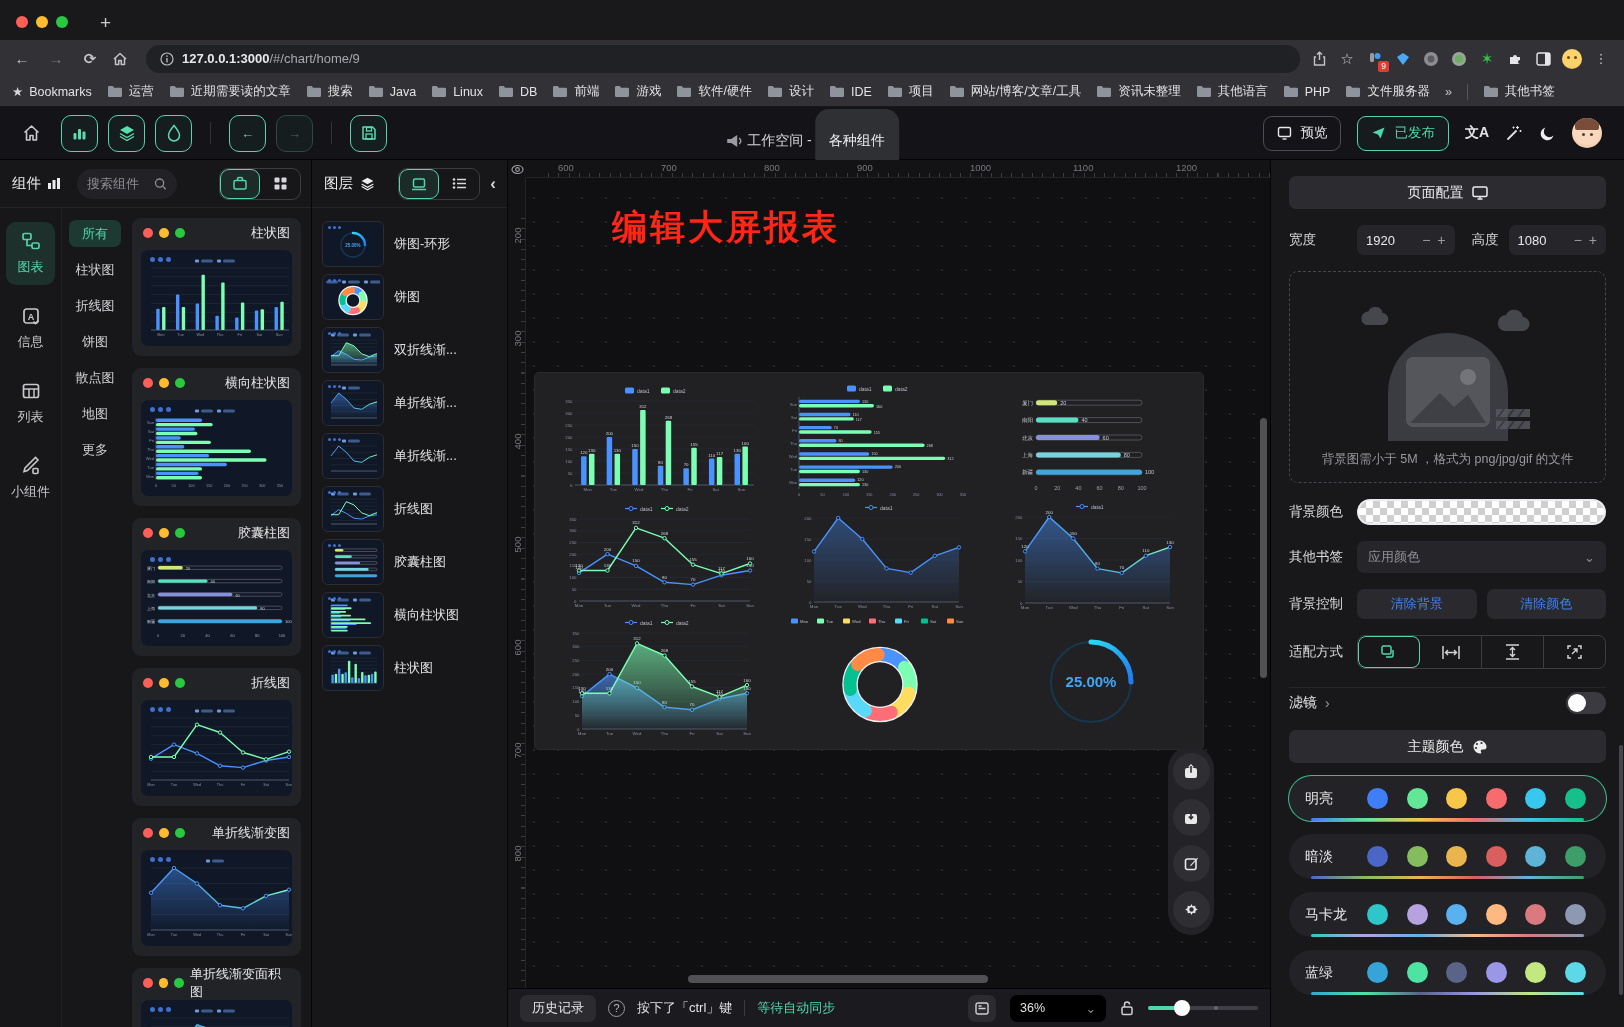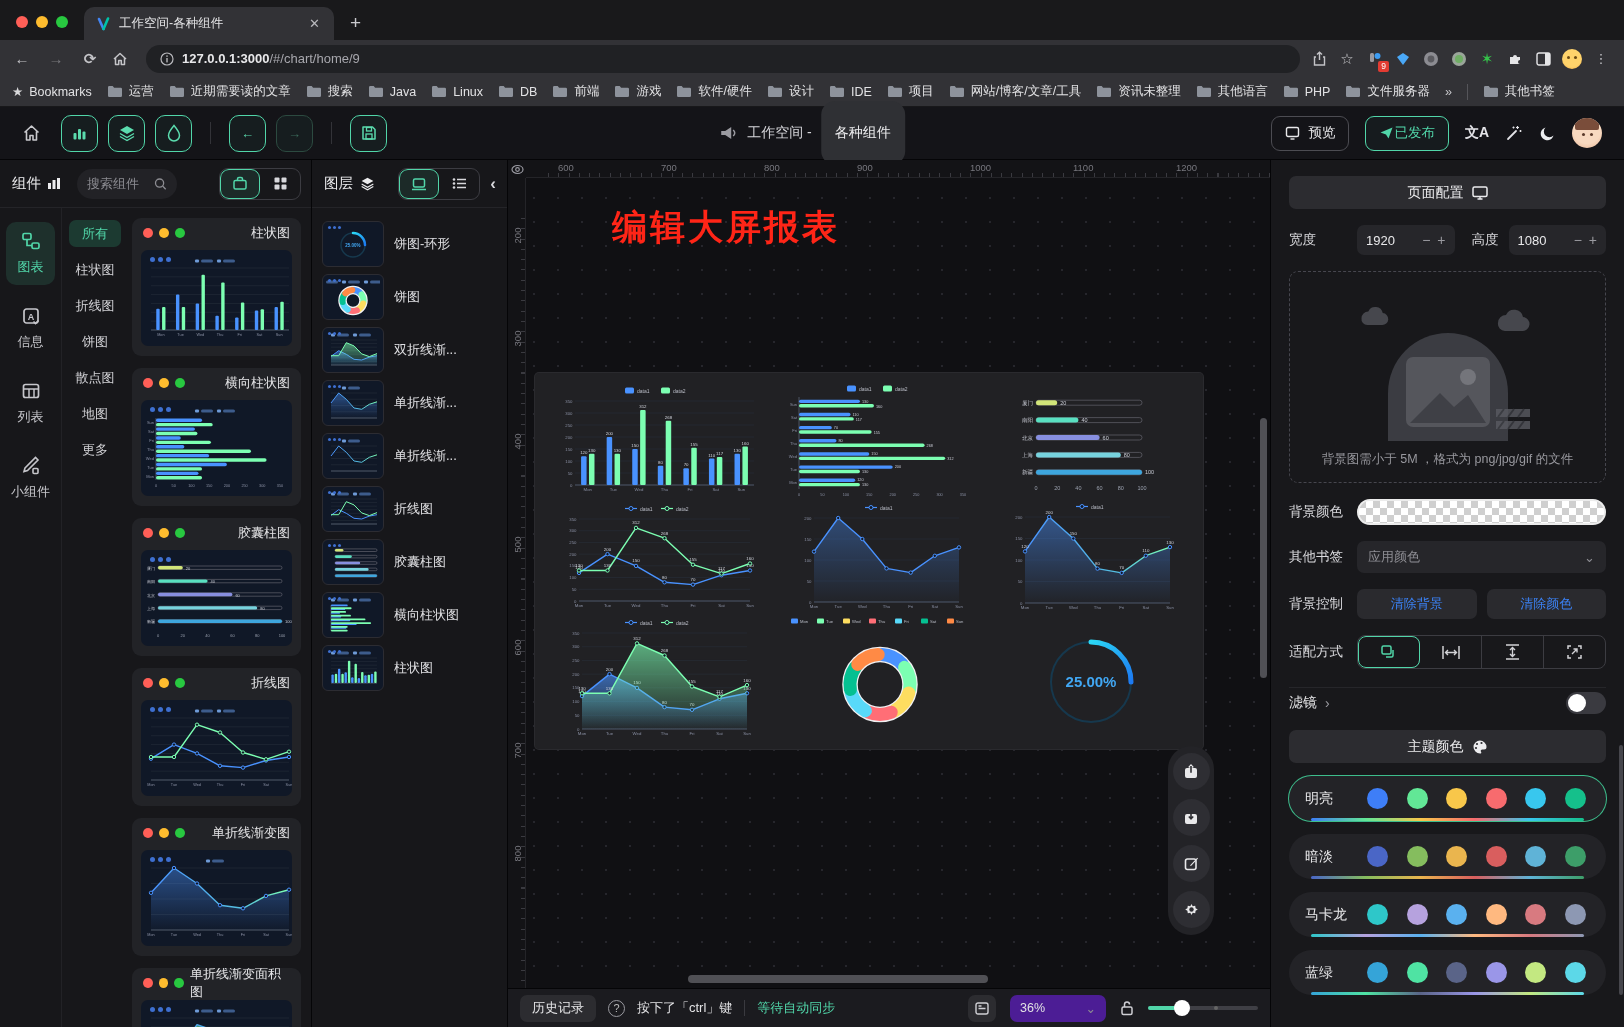--- a/index.html
+++ b/index.html
@@ -26,25 +26,25 @@
 .avatar-sm:after{content:"";position:absolute;left:5px;top:7px;width:3px;height:3px;border-radius:50%;background:#6b4a12;box-shadow:7px 0 #6b4a12}
 .bookmarks{height:30px;background:#323236;border-bottom:1px solid #18181a;display:flex;align-items:center;gap:15px;padding:0 12px;font-size:12.5px;color:#e2e2e4;white-space:nowrap;flex:none}
 .bm{display:flex;align-items:center;gap:6px}
 .bm-sep{width:1px;height:16px;background:#55555a}
 
 .app-header{height:53px;background:#141418;border-bottom:1px solid #050507;display:flex;align-items:center;padding:0 22px;gap:10px;flex:none;position:relative}
 .hbtn{width:37px;height:37px;border:1px solid #51d6a9;border-radius:10px;background:rgba(81,214,169,.05);display:grid;place-items:center;color:#5bdcae}
 .hbtn.dim{border-color:#2c4a40;color:#3c6a5a}
 .hsep{width:1px;height:22px;background:#333338;margin:0 8px}
 .home-ic{color:#c9c9cd;margin-right:10px}
-.head-center{position:absolute;left:50%;top:0;height:100%;transform:translateX(-50%);display:flex;align-items:center;gap:9px;color:#d6d6da;font-size:14px}
+.head-center{position:absolute;left:50%;top:8px;height:100%;transform:translateX(-50%);display:flex;align-items:center;gap:3px;color:#d6d6da;font-size:14px}
 .proj-pill{background:#2f3034;border-radius:14px;padding:23px 14px;color:#ececee}
 .head-right{margin-left:auto;display:flex;align-items:center;gap:16px}
 .btn-preview{height:35px;border:1px solid #4c4c52;border-radius:9px;padding:0 13px;display:flex;align-items:center;gap:8px;color:#e8e8ea;font-size:13.5px}
-.btn-publish{height:35px;border:1px solid #51d6a9;border-radius:9px;padding:16px 13px;display:flex;align-items:center;color:#51d6a9;font-size:13.5px;background:rgba(81,214,169,.04)}
+.btn-publish{height:35px;border:1px solid #51d6a9;border-radius:9px;padding:16px 13px;display:flex;align-items:center;gap:8px;color:#51d6a9;font-size:13.5px;background:rgba(81,214,169,.04)}
 .head-ic{color:#e4e4e8;font-size:17px}
 .avatar{width:30px;height:30px;border-radius:50%;background:radial-gradient(circle at 50% 40%,#f8d9c0 58%,#e8b290);position:relative;overflow:hidden}
 .avatar:before{content:"";position:absolute;left:3px;top:0;width:24px;height:12px;border-radius:0 0 2px 2px;background:#7a4d3a}
 .avatar:after{content:"";position:absolute;left:10px;top:15px;width:3px;height:3px;border-radius:50%;background:#5a3a2a;box-shadow:8px 0 #5a3a2a}
 
 .main{flex:1;display:flex;min-height:0}
 
 .comp-panel{width:312px;background:#17171a;border-right:1px solid #050507;display:flex;flex-direction:column;flex:none}
 .comp-head{height:48px;display:flex;align-items:center;gap:8px;padding:0 10px;border-bottom:1px solid #242428}
 .comp-title{font-size:14.5px;color:#ececee;display:flex;gap:6px;align-items:center;padding-left:2px}
@@ -91,21 +91,21 @@
 .hscroll{position:absolute;left:180px;bottom:5px;width:300px;height:8px;border-radius:4px;background:#505055}
 .vscroll{position:absolute;right:3px;top:258px;height:260px;width:7px;border-radius:4px;background:#505055}
 
 .bottom-bar{height:39px;background:#1b1b1f;border-top:1px solid #050507;display:flex;align-items:center;gap:12px;padding:0 12px;flex:none}
 .bb-btn{height:27px;background:#2c2c30;border-radius:7px;padding:0 12px;display:flex;align-items:center;color:#e6e6e8;font-size:13px}
 .bb-q{width:17px;height:17px;border:1px solid #9a9aa0;border-radius:50%;display:grid;place-items:center;font-size:11px;color:#bbb}
 .bb-sep{width:1px;height:16px;background:#3a3a3f}
 .bb-sync{color:#51d6a9;font-size:13px}
 .bb-right{margin-left:auto;display:flex;align-items:center;gap:14px}
 .bb-ic{width:28px;height:27px;background:#2c2c30;border-radius:7px;display:grid;place-items:center;color:#cfcfd4}
-.zoom-sel{height:27px;width:96px;background:#4c1d95;border-radius:7px;display:flex;align-items:center;justify-content:space-between;padding:0 10px;color:#e2e2e4;font-size:12.5px}
+.zoom-sel{height:27px;width:96px;background:#000000;border-radius:7px;display:flex;align-items:center;justify-content:space-between;padding:0 10px;color:#e2e2e4;font-size:12.5px}
 .slider{width:110px;height:4px;background:#3f3f45;border-radius:2px;position:relative}
 .slider .fill{position:absolute;left:0;top:0;height:4px;width:32px;background:#51d6a9;border-radius:2px}
 .slider .knob{position:absolute;left:26px;top:-6px;width:16px;height:16px;border-radius:50%;background:#fff}
 .slider .tick{position:absolute;left:66px;top:0;width:4px;height:4px;border-radius:50%;background:#666}
 
 .right-panel{width:354px;background:#18181b;border-left:1px solid #050507;padding:16px 18px 0;flex:none;position:relative;overflow:hidden}
 .rp-header{height:33px;background:#2c2c30;border-radius:7px;display:flex;align-items:center;justify-content:center;gap:8px;color:#ececee;font-size:14px}
 .rp-row{display:flex;align-items:center;gap:10px;margin-top:16px}
 .rp-label{width:58px;font-size:13.5px;color:#d8d8dc;flex:none}
 .stepper{height:30px;background:#26262a;border-radius:7px;display:flex;align-items:center;padding:0 9px;gap:7px;flex:1;color:#e8e8ea;font-size:13px}
@@ -136,30 +136,20 @@
 </head>
 <body>
 
 <div class="screen">
 
   <div class="tabstrip">
     <div class="lights">
       <span class="light" style="background:#ff5f57"></span>
       <span class="light" style="background:#febc2e"></span>
       <span class="light" style="background:#28c840"></span>
-    </div>
-    <div class="tab">
-      <span>
-          <svg width="15" height="14" viewBox="0 0 15 14">
-            <path d="M3 2 L7.5 12" stroke="#4285f4" stroke-width="2.6" stroke-linecap="round" fill="none"></path>
-            <path d="M12 1.5 L7.5 12" stroke="#00c2a8" stroke-width="2.6" stroke-linecap="round" fill="none"></path>
-          </svg>
-        </span>
-      <span class="tab-title">工作空间-各种组件</span>
-      <span class="tab-close">✕</span>
     </div>
     <span class="newtab">+</span>
   </div>
 
   <div class="toolbar">
     <span class="navic">←</span>
     <span class="navic dim">→</span>
     <span class="navic"><b>⟳</b></span>
     <span class="navic">
         <svg width="16" height="16" viewBox="0 0 16 16">

